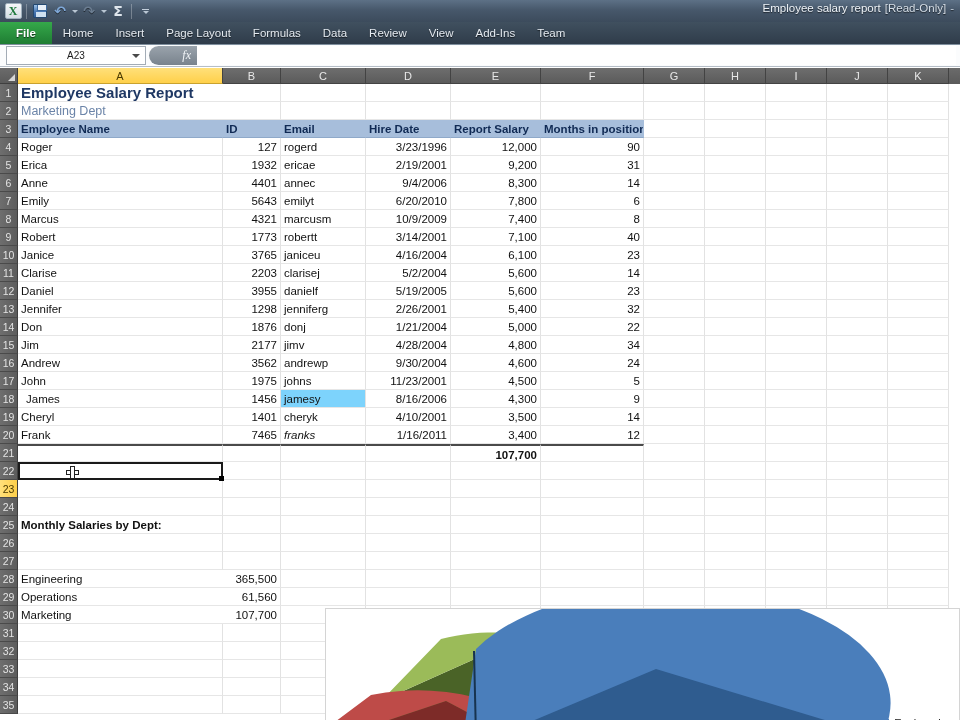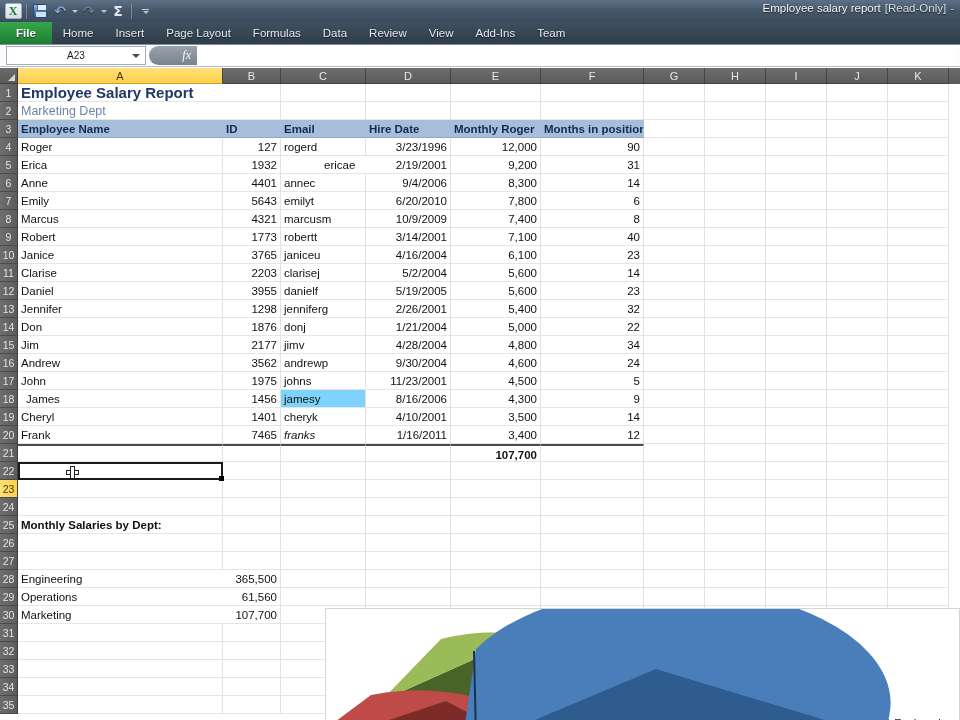--- a/index.html
+++ b/index.html
@@ -720,33 +720,33 @@
       <div class="cell" style="left: 870px; top: 612px; width: 61px; z-index: 0;"></div>
 
     <div class="cell title-cell" style="left: 0px; top: 0px; width: 205px; border-bottom: 1px solid rgb(230, 230, 230); z-index: 3; background: rgb(255, 255, 255);">Employee Salary Report</div>
 
     <div class="cell hdr-cell" style="left: 0px; top: 36px; width: 205px; z-index: 3;">Employee Name</div>
 
     <div class="cell sub-cell" style="left: 0px; top: 18px; width: 205px; z-index: 3; background: rgb(255, 255, 255);">Marketing Dept</div>
     <div class="cell hdr-cell" style="left: 205px; top: 36px; width: 58px; z-index: 3;">ID</div>
     <div class="cell hdr-cell" style="left: 263px; top: 36px; width: 85px; z-index: 3;">Email</div>
     <div class="cell hdr-cell" style="left: 348px; top: 36px; width: 85px; z-index: 3;">Hire Date</div>
-    <div class="cell hdr-cell" style="left: 433px; top: 36px; width: 90px; z-index: 3;">Monthly Roger</div>
+    <div class="cell hdr-cell" style="left: 433px; top: 36px; width: 90px; z-index: 3;">Report Salary</div>
     <div class="cell hdr-cell" style="left: 523px; top: 36px; width: 103px; z-index: 3;">Months in position</div>
 
     <div id="emp-rows">
         <div class="cell " style="left: 0px; top: 54px; width: 205px; z-index: 2; background: rgb(255, 255, 255);">Roger</div>
         <div class="cell r" style="left: 205px; top: 54px; width: 58px; z-index: 2; background: rgb(255, 255, 255);">127</div>
         <div class="cell " style="left: 263px; top: 54px; width: 85px; z-index: 2; background: rgb(255, 255, 255);">rogerd</div>
         <div class="cell r" style="left: 348px; top: 54px; width: 85px; z-index: 2; background: rgb(255, 255, 255);">3/23/1996</div>
         <div class="cell r" style="left: 433px; top: 54px; width: 90px; z-index: 2; background: rgb(255, 255, 255);">12,000</div>
         <div class="cell r" style="left: 523px; top: 54px; width: 103px; z-index: 2; background: rgb(255, 255, 255);">90</div>
         <div class="cell " style="left: 0px; top: 72px; width: 205px; z-index: 2; background: rgb(255, 255, 255);">Erica</div>
         <div class="cell r" style="left: 205px; top: 72px; width: 58px; z-index: 2; background: rgb(255, 255, 255);">1932</div>
-        <div class="cell " style="left: 263px; top: 72px; width: 85px; z-index: 2; background: rgb(255, 255, 255); margin-left: 40px;">ericae</div>
+        <div class="cell " style="left: 263px; top: 72px; width: 85px; z-index: 2; background: rgb(255, 255, 255);">ericae</div>
         <div class="cell r" style="left: 348px; top: 72px; width: 85px; z-index: 2; background: rgb(255, 255, 255);">2/19/2001</div>
         <div class="cell r" style="left: 433px; top: 72px; width: 90px; z-index: 2; background: rgb(255, 255, 255);">9,200</div>
         <div class="cell r" style="left: 523px; top: 72px; width: 103px; z-index: 2; background: rgb(255, 255, 255);">31</div>
         <div class="cell " style="left: 0px; top: 90px; width: 205px; z-index: 2; background: rgb(255, 255, 255);">Anne</div>
         <div class="cell r" style="left: 205px; top: 90px; width: 58px; z-index: 2; background: rgb(255, 255, 255);">4401</div>
         <div class="cell " style="left: 263px; top: 90px; width: 85px; z-index: 2; background: rgb(255, 255, 255);">annec</div>
         <div class="cell r" style="left: 348px; top: 90px; width: 85px; z-index: 2; background: rgb(255, 255, 255);">9/4/2006</div>
         <div class="cell r" style="left: 433px; top: 90px; width: 90px; z-index: 2; background: rgb(255, 255, 255);">8,300</div>
         <div class="cell r" style="left: 523px; top: 90px; width: 103px; z-index: 2; background: rgb(255, 255, 255);">14</div>
         <div class="cell " style="left: 0px; top: 108px; width: 205px; z-index: 2; background: rgb(255, 255, 255);">Emily</div>

